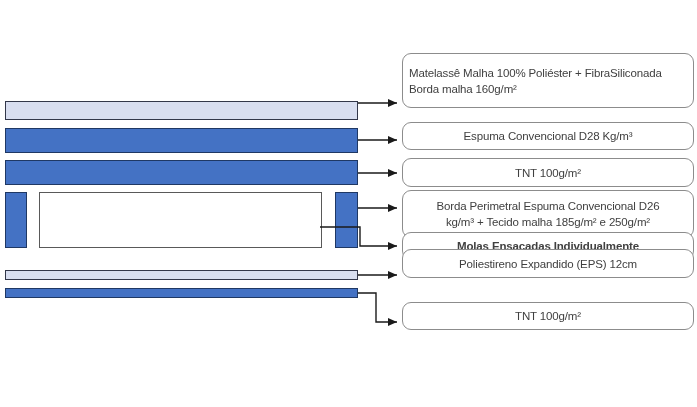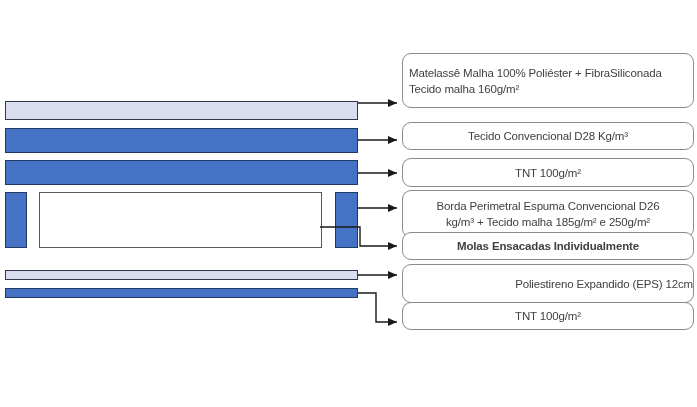--- a/index.html
+++ b/index.html
@@ -41,21 +41,21 @@
     color:var(--text);font-size:11.5px;line-height:16px;letter-spacing:-0.15px;
     text-align:center;
   }
   .label-box.left{align-items:flex-start;text-align:left;padding-left:6px;}
   .label-line{white-space:nowrap;}
   .box-1{top:53px; height:55px;}
   .box-2{top:122px;height:28px;}
   .box-3{top:158px;height:29px;}
   .box-4{top:190px;height:48px;}
   .box-5{top:232px;height:28px;font-weight:bold;}
-  .box-6{top:264px;height:39px;align-items:flex-end;}
+  .box-6{top:249px;height:29px;}
   .box-7{top:302px;height:28px;}
   
   .arrows{position:absolute;left:0;top:0;width:697px;height:407px;pointer-events:none;}
   .arrows polyline{fill:none;stroke:var(--arrow);stroke-width:1.4px;}
 </style>
 </head>
 <body>
 
 <div class="stage">
 
@@ -66,24 +66,24 @@
       <div class="layer style-blue g-borda-left"></div>
       <div class="layer style-white g-molas"></div>
       <div class="layer style-blue g-borda-right"></div>
       <div class="layer style-light g-eps"></div>
       <div class="layer style-blue g-tnt-bottom"></div>
     </div>
 
   <div>
       <div class="label-box box-1 left">
         <div class="label-line">Matelassê Malha 100% Poliéster + FibraSiliconada</div>
-        <div class="label-line">Tecido malha 160g/m²</div>
+        <div class="label-line">Borda malha 160g/m²</div>
       </div>
       <div class="label-box box-2">
-        <div class="label-line">Tecido Convencional D28 Kg/m³</div>
+        <div class="label-line">Espuma Convencional D28 Kg/m³</div>
       </div>
       <div class="label-box box-3">
         <div class="label-line">TNT 100g/m²</div>
       </div>
       <div class="label-box box-4">
         <div class="label-line">Borda Perimetral Espuma Convencional D26</div>
         <div class="label-line">kg/m³ + Tecido malha 185g/m² e 250g/m²</div>
       </div>
       <div class="label-box box-5">
         <div class="label-line">Molas Ensacadas Individualmente</div>

